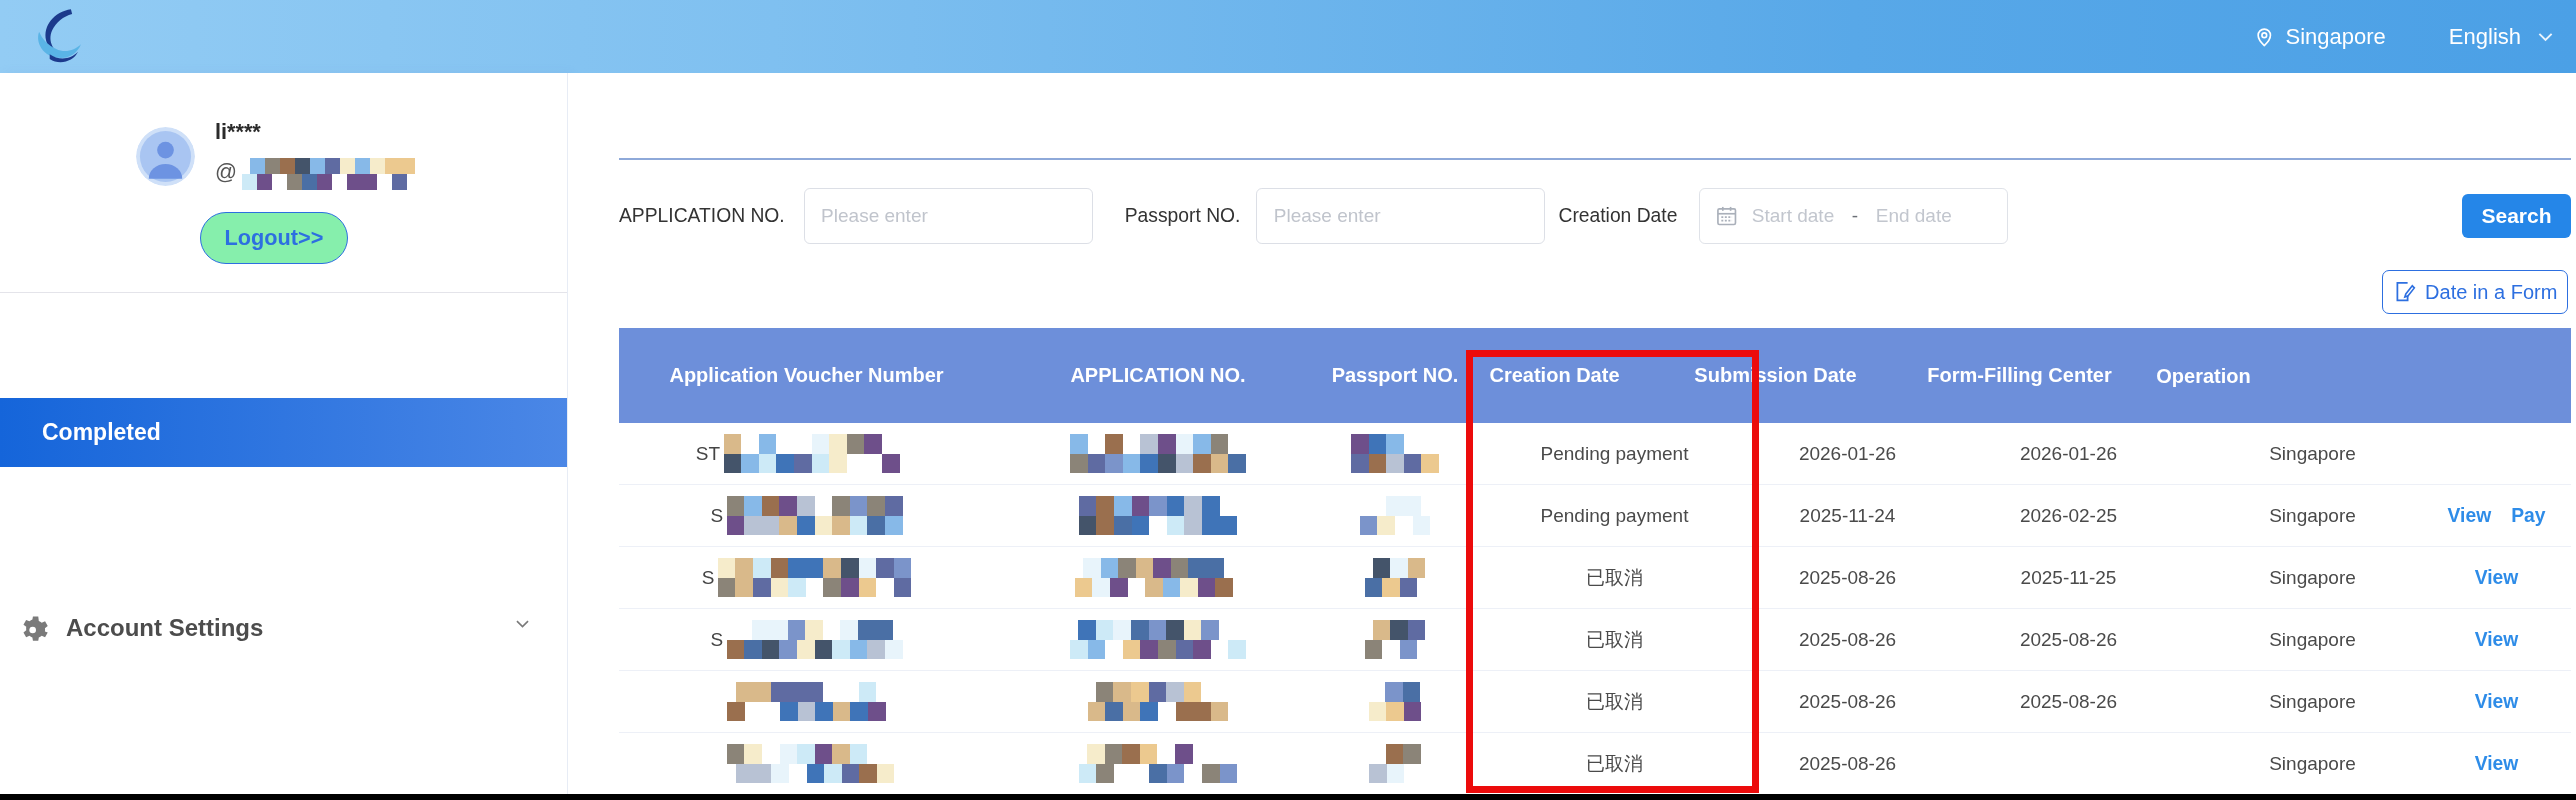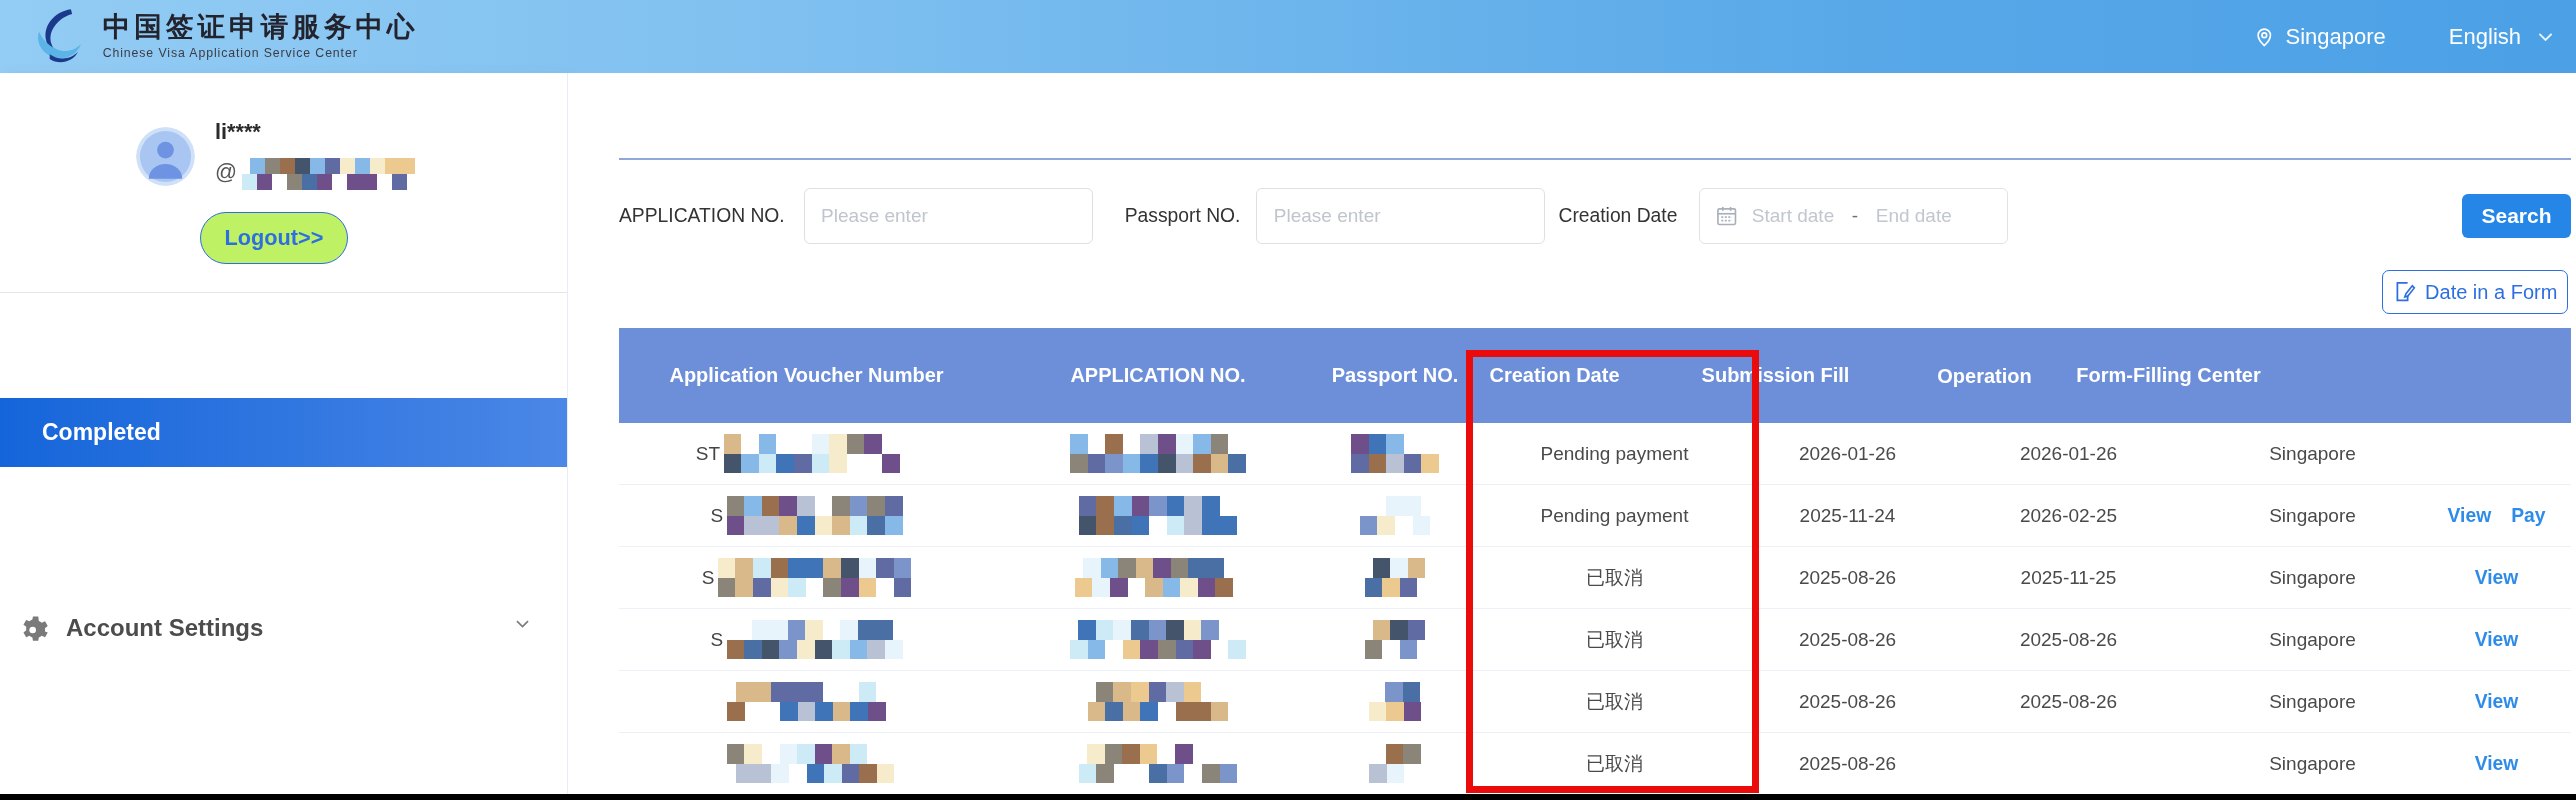--- a/index.html
+++ b/index.html
@@ -22,21 +22,21 @@
   .lang svg{width:21px;height:21px;margin-left:14px}
 
   
   .sidebar{position:absolute;left:0;top:73px;width:567px;bottom:0;background:#fff;
     border-right:1.2px solid #e7ecf5;box-shadow:3.5px 0 8.2px rgba(120,160,220,.18)}
   .avatar{position:absolute;left:136px;top:54px;width:59px;height:59px;border-radius:50%;overflow:hidden}
   .uname{position:absolute;left:215px;top:46px;font-size:21.7px;font-weight:bold;color:#2b2b2b}
   .uemail{position:absolute;left:215px;top:81px;display:flex;align-items:center;font-size:21.7px;color:#555}
   .uemail .at{margin-right:4.7px}
   .logout{position:absolute;left:200px;top:139px;width:148px;height:52px;border:1.8px solid #2d6fe0;
-    border-radius:27px;color:#2d6fe0;font-size:21.7px;font-weight:bold;background:#bef264;
+    border-radius:27px;color:#2d6fe0;font-size:21.7px;font-weight:bold;background:#86efac;
     display:flex;align-items:center;justify-content:center;cursor:pointer}
   .side-divider{position:absolute;top:219px;left:0;right:0;height:1.2px;background:#e4e4ea}
   .visa-row{position:absolute;top:255px;left:0;right:0;height:70px;display:flex;align-items:center;cursor:pointer}
   .visa-icon{width:37px;height:37px;margin-left:16.4px}
   .visa-label{font-size:24px;font-weight:bold;color:#2353c8;margin-left:14px}
   .chev{margin-left:auto;margin-right:35px;width:19px;height:19px}
   .submenu{position:absolute;top:325px;left:0;right:0;background:#e9edf6}
   .subitem{height:69px;display:flex;align-items:center;padding-left:42px;font-size:23px;color:#333;cursor:pointer}
   .subitem.active{background:linear-gradient(90deg,#1565da 0%,#4b87e6 100%);color:#fff;font-weight:bold}
   .account-row{position:absolute;top:541px;left:0;right:0;height:81px;display:flex;cursor:pointer}
@@ -94,24 +94,20 @@
 </head>
 <body>
 
 <div class="topbar">
   <div class="logo">
     <svg class="logo-swirl" viewBox="0 0 100 100">
       <path d="M66 4C38 8 18 32 24 57c4 17 19 27 35 28-23-6-33-27-25-45C41 26 53 16 68 12z" fill="#1c3a8c"></path>
       <path d="M12 42c-7 21 9 42 32 44 19 2 33-8 39-23-11 11-28 15-42 8C27 65 17 54 12 42z" fill="#5ab4e6"></path>
       <path d="M30 80c15 11 36 9 48-4-8 17-32 23-48 12z" fill="#1c3a8c"></path>
     </svg>
-    <div class="logo-text">
-      <div class="logo-zh">中国签证申请服务中心</div>
-      <div class="logo-en">Chinese Visa Application Service Center</div>
-    </div>
   </div>
   <div class="topbar-right">
     <div class="loc">
       <svg viewBox="0 0 24 24" fill="none" stroke="#fff" stroke-width="1.6">
         <path d="M12 21s-6-5.4-6-10a6 6 0 1 1 12 0c0 4.6-6 10-6 10z"></path>
           <circle cx="12" cy="11" r="2.3"></circle>
       </svg>
       <span>Singapore</span>
     </div>
     <div class="lang">
@@ -227,27 +223,27 @@
         <div class="hcell c1">
           <span>APPLICATION NO.</span>
         </div>
         <div class="hcell c2">
           <span>Passport NO.</span>
         </div>
         <div class="hcell c4">
           <span>Creation Date</span>
         </div>
         <div class="hcell c5">
-          <span>Submission Fill</span>
+          <span>Submission Date</span>
+        </div>
+        <div class="hcell c6">
+          <span>Form-Filling Center</span>
         </div>
         <div class="hcell c7">
           <span class="wrapcol">Operation</span>
-        </div>
-        <div class="hcell c6">
-          <span>Form-Filling Center</span>
         </div>
       </div>
     <div>
         <div class="trow">
           <div class="cell c0">
             <span class="vprefix">ST</span>
             <span class="mosaic">
               <span class="mrow" style="margin-left: 0px;">
                 <span class="mblk" style="background: rgb(217, 185, 138);"></span>
                 <span class="mblk" style="background: transparent;"></span>

